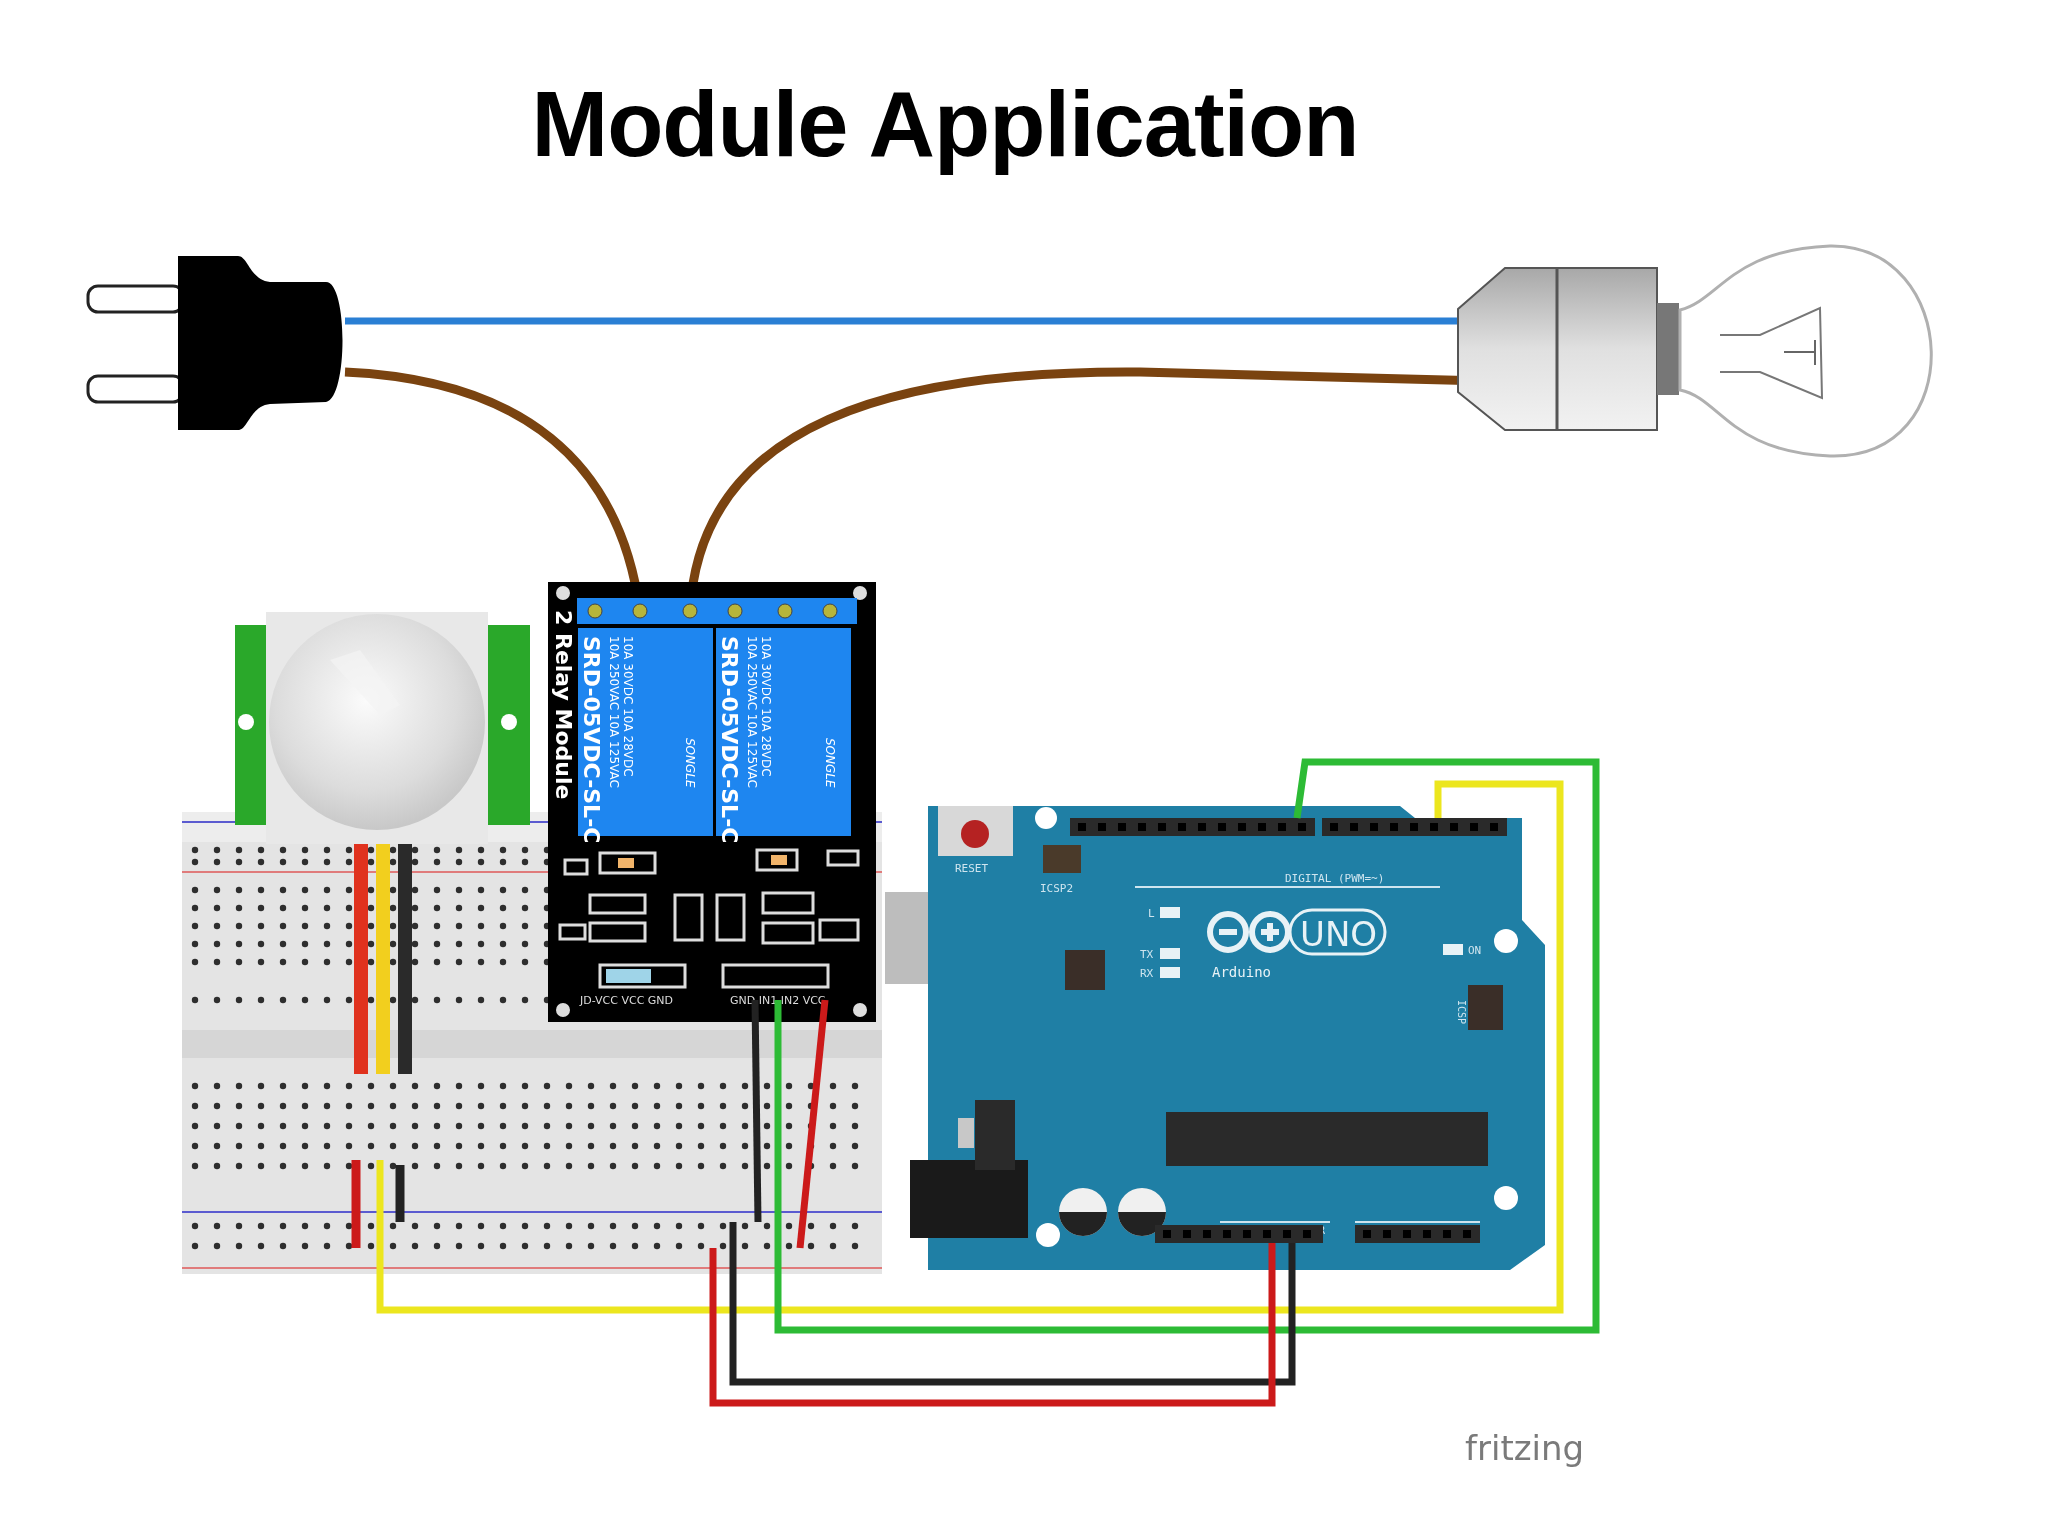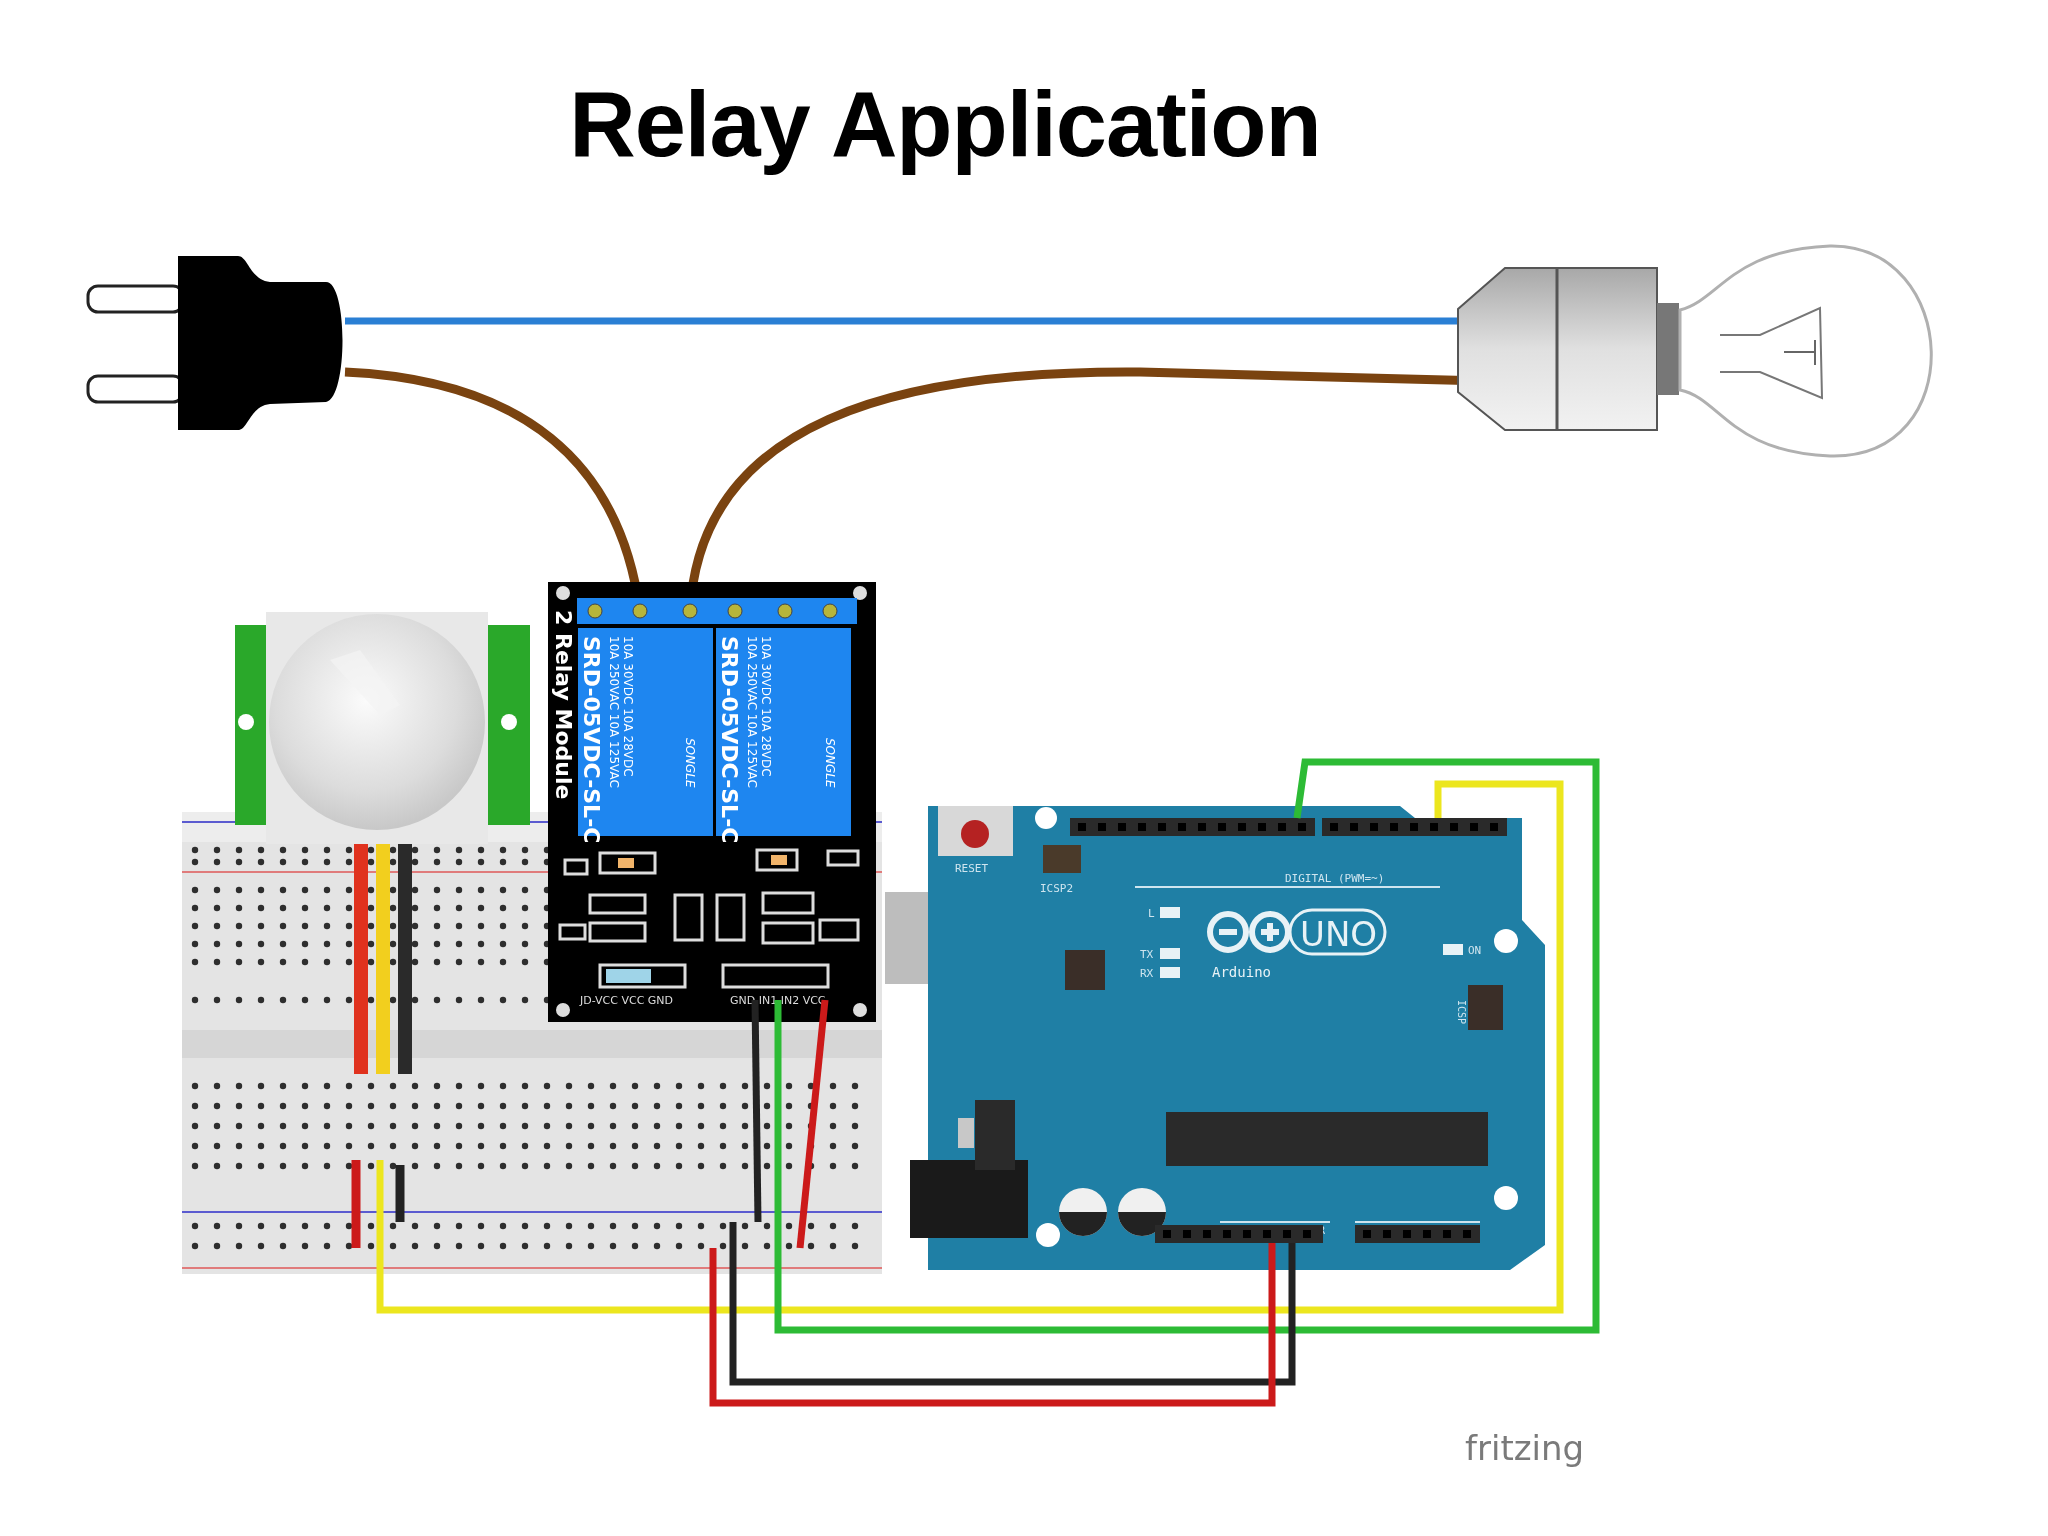--- a/index.html
+++ b/index.html
@@ -8,21 +8,21 @@
   #page-title { position: absolute; left: 0; width: 1890px; top: 72px; text-align: center;
                 font-family: "Liberation Sans", sans-serif; font-weight: bold; font-size: 92px;
                 color: #000; letter-spacing: -1px; margin: 0; }
   #diagram { position: absolute; left: 0; top: 0; }
   .lbl { font-family: "DejaVu Sans", sans-serif; }
   .mono { font-family: "DejaVu Sans Mono", monospace; }
 </style>
 </head>
 <body>
 
-<h1 id="page-title">Relay Application</h1>
+<h1 id="page-title">Module Application</h1>
 
 <svg id="diagram" width="2048" height="1536" viewBox="0 0 2048 1536" xmlns="http://www.w3.org/2000/svg">
   <defs>
     <radialGradient id="domeGrad" cx="45%" cy="40%" r="60%">
       <stop offset="0%" stop-color="#fbfbfb"></stop>
       <stop offset="70%" stop-color="#dcdcdc"></stop>
       <stop offset="100%" stop-color="#c8c8c8"></stop>
     </radialGradient>
     <linearGradient id="socketGrad" x1="0" y1="0" x2="0" y2="1">
       <stop offset="0%" stop-color="#a8a8a8"></stop>

